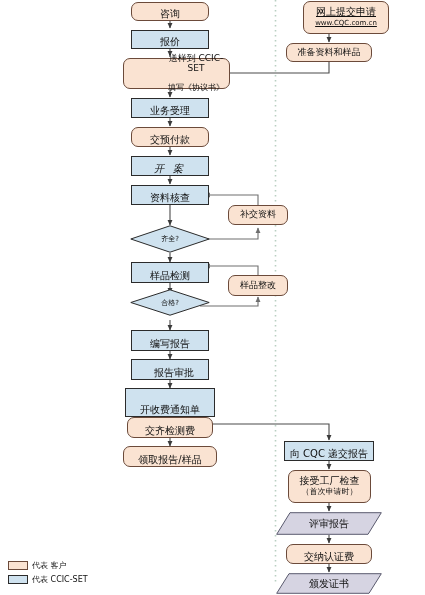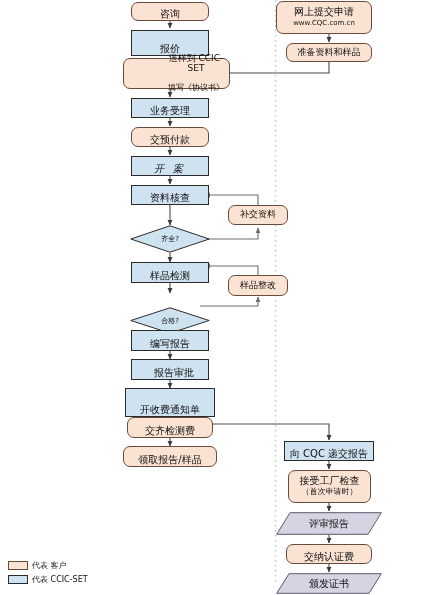--- a/index.html
+++ b/index.html
@@ -115,21 +115,21 @@
       <line x1="329" y1="503" x2="329" y2="511" marker-end="url(#ar)"></line>
       <line x1="329" y1="535" x2="329" y2="543" marker-end="url(#ar)"></line>
       <line x1="329" y1="564" x2="329" y2="572" marker-end="url(#ar)"></line>
     </g>
   </svg>
 
   <div class="node round fill-cust t10" style="left:131px;top:2px;width:78px;height:19px;">
     <span>咨询</span>
   </div>
 
-  <div class="node rect fill-lab t10" style="left:131px;top:30px;width:78px;height:26px;">
+  <div class="node rect fill-lab t10" style="left:131px;top:30px;width:78px;height:19px;">
     <span>报价</span>
   </div>
 
   <div class="node round fill-cust" style="left:123px;top:58px;width:107px;height:31px;padding-left:39px;">
     <span class="t9">送样到 CCIC-SET</span>
     <span class="t8" style="margin-top:10px;">填写《协议书》</span>
   </div>
 
   <div class="node rect fill-lab t10" style="left:131px;top:98px;width:78px;height:20px;">
     <span>业务受理</span>
@@ -155,21 +155,21 @@
   </div>
 
   <div class="node round fill-cust t9" style="left:228px;top:205px;width:60px;height:20px;">
     <span>补交资料</span>
   </div>
 
   <div class="node rect fill-lab t10" style="left:131px;top:262px;width:78px;height:21px;">
     <span>样品检测</span>
   </div>
 
-  <div class="diamond" style="left:130px;top:307px;width:80px;height:27px;">
+  <div class="diamond" style="left:130px;top:289px;width:80px;height:27px;">
     <svg class="dshape" viewBox="0 0 80 27" xmlns="http://www.w3.org/2000/svg">
       <polygon points="40,0.8 79.2,13.5 40,26.2 0.8,13.5" fill="#cfe2ef" stroke="#2b2b2b" stroke-width="1"></polygon>
     </svg>
     <div class="dlabel">合格?</div>
   </div>
 
   <div class="node round fill-cust t9" style="left:228px;top:275px;width:60px;height:21px;">
     <span>样品整改</span>
   </div>
 
@@ -186,21 +186,21 @@
   </div>
 
   <div class="node round fill-cust t10" style="left:127px;top:417px;width:86px;height:21px;">
     <span>交齐检测费</span>
   </div>
 
   <div class="node round fill-cust t10" style="left:123px;top:446px;width:94px;height:21px;">
     <span>领取报告/样品</span>
   </div>
 
-  <div class="node round fill-cust" style="left:276px;top:1px;width:96px;height:33px;">
+  <div class="node round fill-cust" style="left:303px;top:1px;width:86px;height:33px;text-decoration:underline;">
     <span class="t10">网上提交申请</span>
     <span class="t7" style="margin-top:2px;">www.CQC.com.cn</span>
   </div>
 
   <div class="node round fill-cust t9" style="left:286px;top:43px;width:86px;height:19px;">
     <span>准备资料和样品</span>
   </div>
 
   <div class="node rect fill-lab t10" style="left:284px;top:441px;width:90px;height:20px;">
     <span>向 CQC 递交报告</span>

